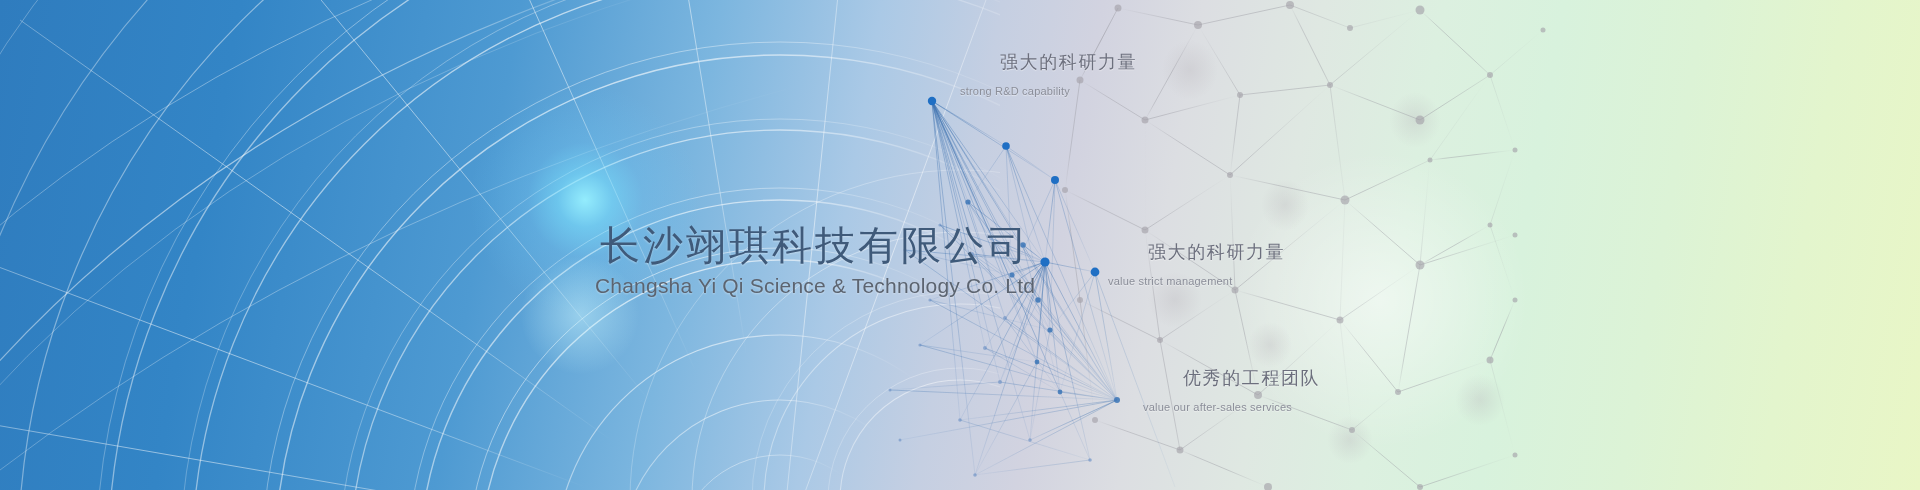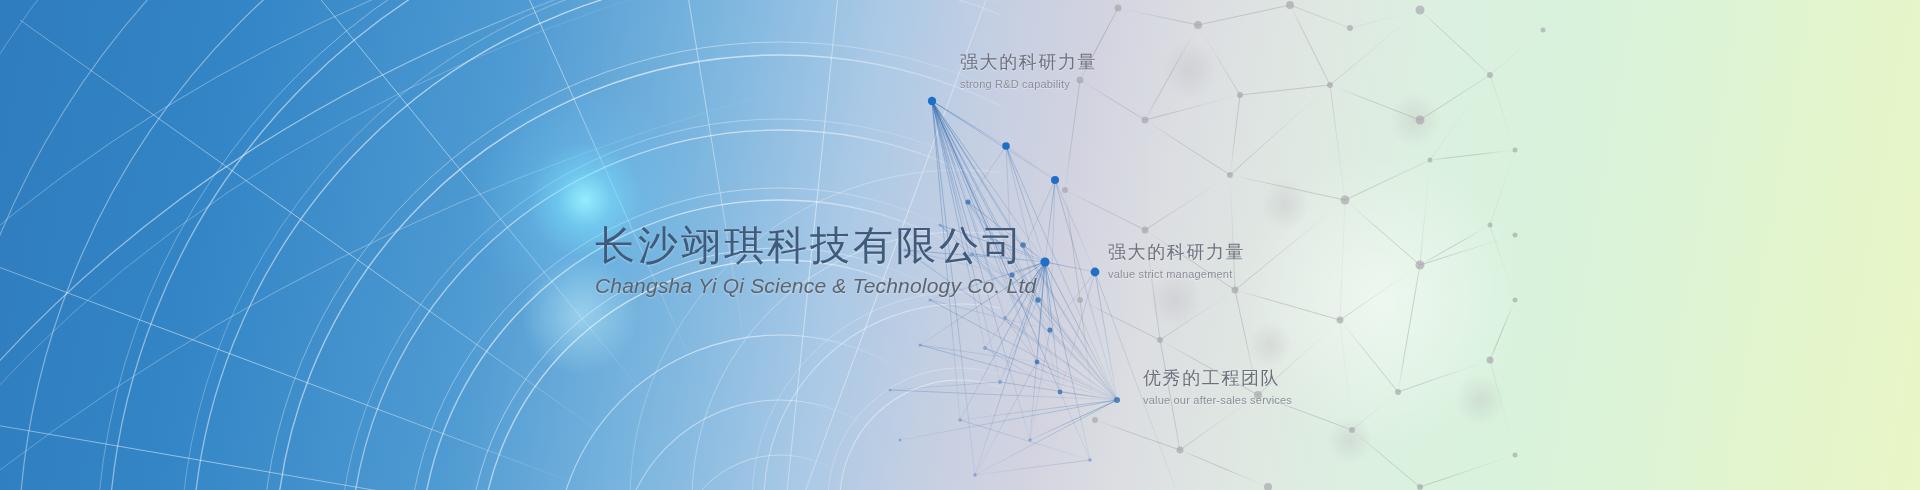--- a/index.html
+++ b/index.html
@@ -44,37 +44,38 @@
        rgba(255,255,255,.5) 0%, rgba(255,255,255,0) 70%);
   }
 
   
   #titleblock{position:absolute;left:595px;top:222px;}
   #cn-title{
     font-size:40px;letter-spacing:3px;color:#3f5a7a;
     font-family:"DejaVu Sans","Liberation Sans",sans-serif;
     line-height:1.15;white-space:nowrap;font-weight:400;
     text-shadow:0 1px 2px rgba(255,255,255,.35);
+    text-align:center;
   }
   #en-title{
     margin-top:6px;font-size:21px;color:#5c6470;letter-spacing:.2px;
     white-space:nowrap;font-weight:400;
     text-shadow:0 1px 2px rgba(255,255,255,.35);
-    font-style:italic;
   }
 
   
   .feat{position:absolute;white-space:nowrap;}
   .feat .cn{
     font-size:18px;color:#6c6f7d;letter-spacing:1.6px;
     font-family:"DejaVu Sans","Liberation Sans",sans-serif;
     text-shadow:0 1px 1px rgba(255,255,255,.5);
+    margin-left:40px;
   }
   .feat .en{
-    margin-top:4px;font-size:11px;color:#8b8e99;letter-spacing:.2px;
+    margin-top:11px;font-size:11px;color:#8b8e99;letter-spacing:.2px;
     text-shadow:0 1px 1px rgba(255,255,255,.5);
   }
   #feat0{left:960px;top:50px;}
   #feat1{left:1078px;top:138px;}
   #feat2{left:1108px;top:240px;}
   #feat3{left:1143px;top:366px;}
 
   svg{display:block;}
 </style>
 </head>

